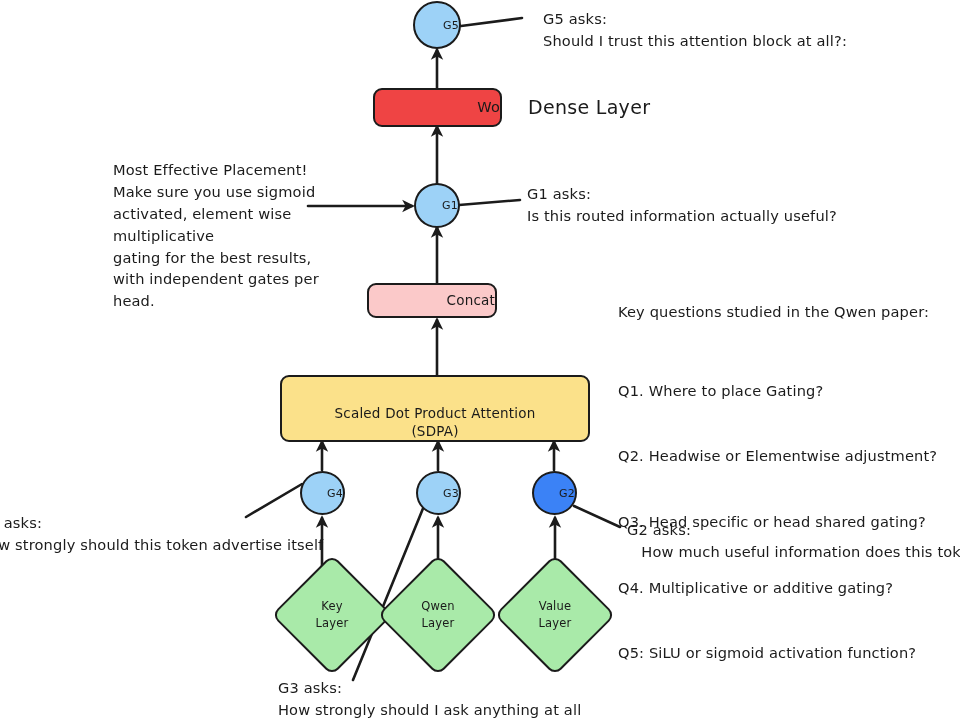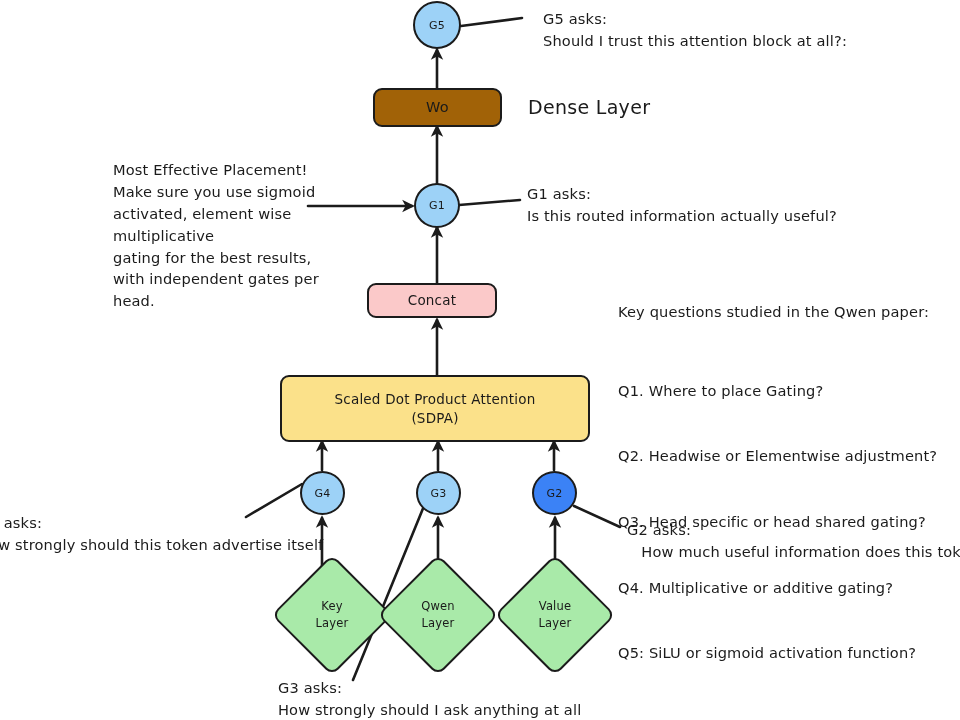--- a/index.html
+++ b/index.html
@@ -22,21 +22,21 @@
     top: 0;
     width: 960px;
     height: 720px;
     overflow: visible;
   }
   .node {
     position: absolute;
     box-sizing: border-box;
     display: flex;
     align-items: center;
-    justify-content: center;
+    justify-content: flex-end;
     text-align: center;
     color: #1a1a1a;
     z-index: 3;
   }
   
   .block {
     border: 2.5px solid #1b1b1b;
     border-radius: 9px;
     font-size: 13.5px;
     line-height: 1.35;
@@ -135,21 +135,21 @@
       <path d="M302,484 L246,517"></path>
       <path d="M424,506 L353,680"></path>
       <path d="M574,506 L620,527"></path>
     </g>
   </svg>
 
   <div class="node gate" style="left:413px; top:1px; width:48px; height:48px; background:#9dd2f7;">
     <span>G5</span>
   </div>
 
-  <div class="node block big" style="left:373px; top:88px; width:129px; height:39px; background:#a16207;">
+  <div class="node block big" style="left:373px; top:88px; width:129px; height:39px; background:#ef4444;">
     <span>Wo</span>
   </div>
 
   <div class="plain-label" style="left:528px; top:96px;">Dense Layer</div>
 
   <div class="node gate" style="left:414px; top:183px; width:46px; height:45px; background:#9dd2f7;">
     <span>G1</span>
   </div>
 
   <div class="node block" style="left:280px; top:375px; width:310px; height:67px; background:#fbe18a; flex-direction:column;">

